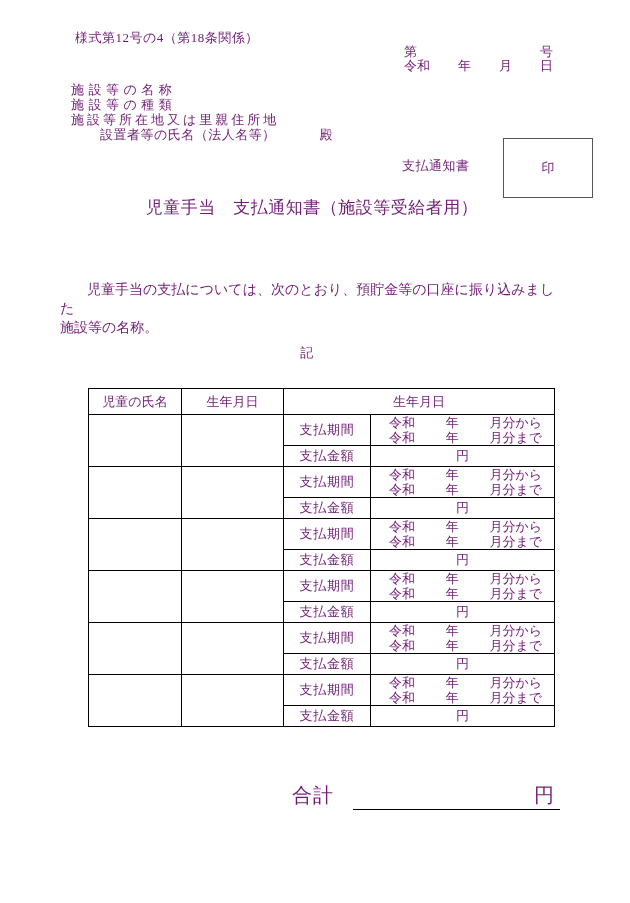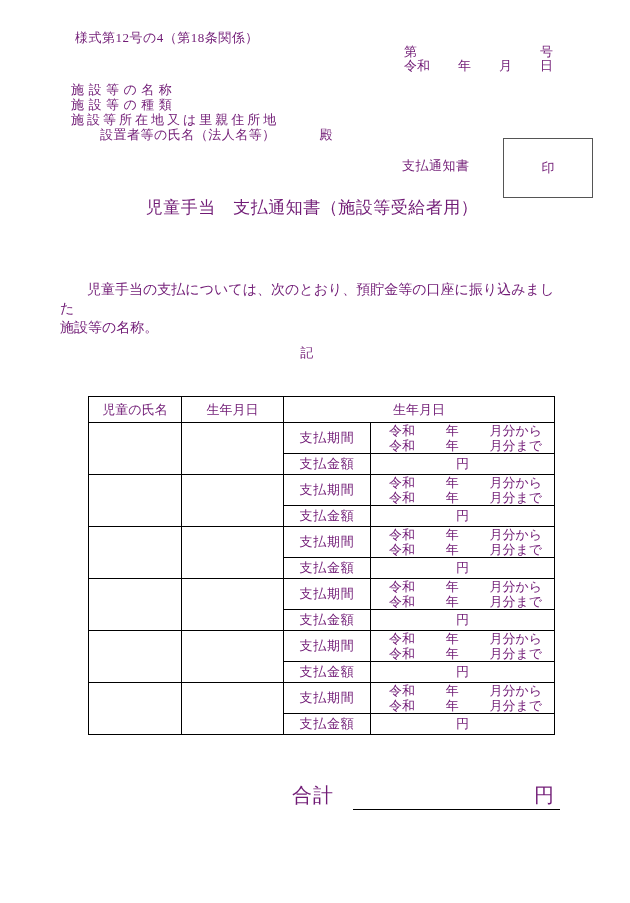--- a/index.html
+++ b/index.html
@@ -32,21 +32,21 @@
     border: 1px solid #555555; display: flex; align-items: center; justify-content: center;
   }
 
   .doc-title { position: absolute; left: 0; top: 196px; width: 624px; text-align: center; font-size: 17px; letter-spacing: 0.5px; }
 
   .body-text { position: absolute; left: 60px; top: 280px; width: 497px; font-size: 14px; line-height: 19px; }
   .body-text .indent { text-indent: 27px; }
 
   .ki-marker { position: absolute; left: 0; top: 344px; width: 614px; text-align: center; letter-spacing: 0.5px; }
 
-  .pay-table { position: absolute; left: 88px; top: 396px; width: 466px; border-collapse: collapse; table-layout: fixed; padding-left: 16px; }
+  .pay-table { position: absolute; left: 88px; top: 388px; width: 466px; border-collapse: collapse; table-layout: fixed; padding-left: 16px; }
   .pay-table th, .pay-table td {
     border: 1px solid #000000; padding: 0; font-weight: normal;
     font-size: 13px; vertical-align: middle; text-align: center;
   }
   .pay-table thead tr { height: 26px; }
   .row-period { height: 31px; }
   .row-amount { height: 21px; }
   .cell-label { letter-spacing: 0.8px; }
   .period-line { display: flex; justify-content: space-between; padding: 0 12px 0 18px; line-height: 15px; }
   .period-line span { display: inline-block; }

